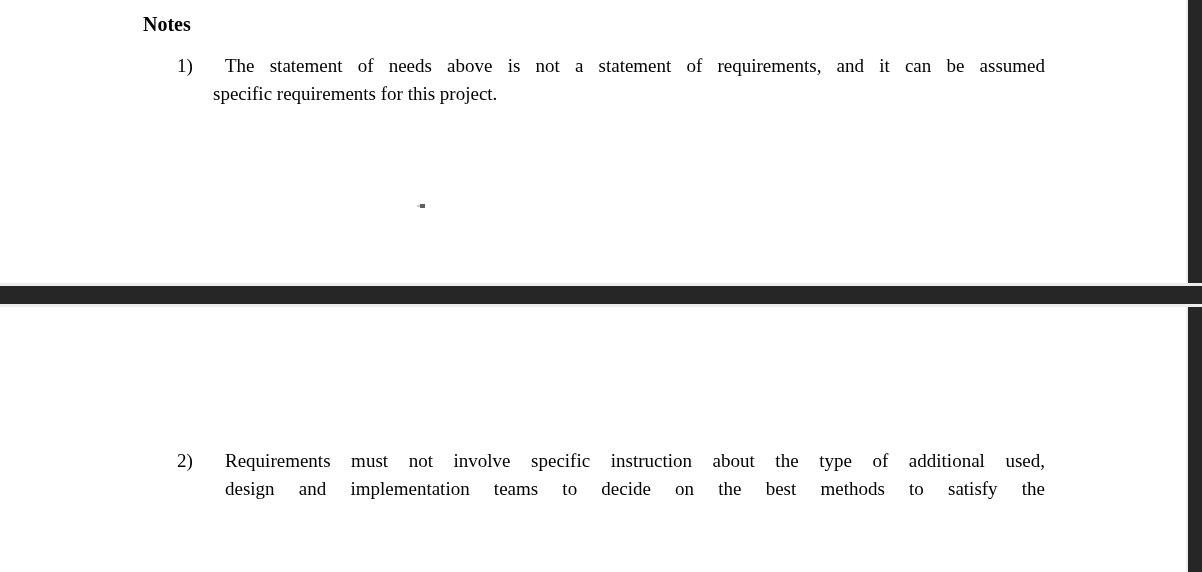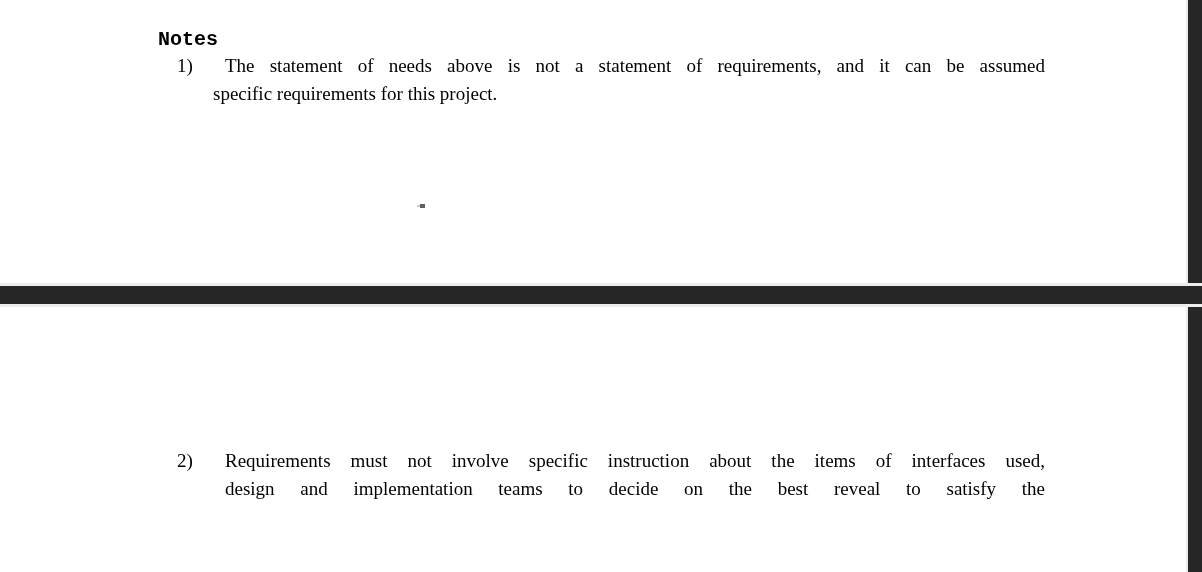--- a/index.html
+++ b/index.html
@@ -22,26 +22,25 @@
     width: 1186px;
     background: #ffffff;
   }
   .page-1 { top: 0; height: 283px; }
   .page-2 { top: 307px; height: 265px; }
 
   .heading {
     position: absolute;
     left: 143px;
     top: 11px;
-    margin: 15px;
+    margin: 0;
     font-size: 20px;
     font-weight: bold;
     line-height: 27.5px;
     white-space: nowrap;
-    font-family: Liberation Mono, monospace;
   }
 
   .list-item {
     position: absolute;
     left: 177px;
     width: 868px;
   }
   .item-1 { top: 52px; }
   .item-2 { top: 140px; }
 
@@ -142,19 +141,19 @@
   </div>
 
   <div class="right-strip"></div>
 
   <div class="page-gap"></div>
 
   <div class="page page-2">
     <div class="list-item item-2">
       <span class="num">2)</span>
       <div class="lines">
-        <div class="line j">Requirements must not involve specific instruction about the items of interfaces used,</div>
-        <div class="line j">design and implementation teams to decide on the best reveal to satisfy the</div>
+        <div class="line j">Requirements must not involve specific instruction about the type of additional used,</div>
+        <div class="line j">design and implementation teams to decide on the best methods to satisfy the</div>
       </div>
     </div>
   </div>
 
 </div>
 
 </body></html>

